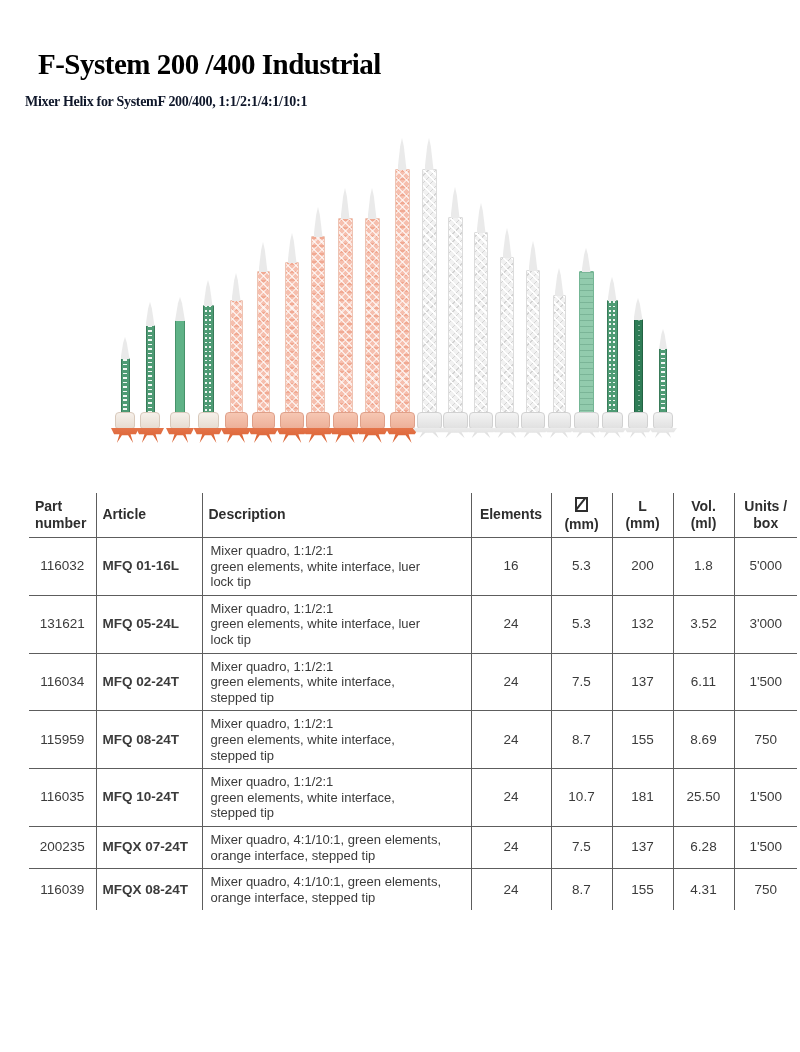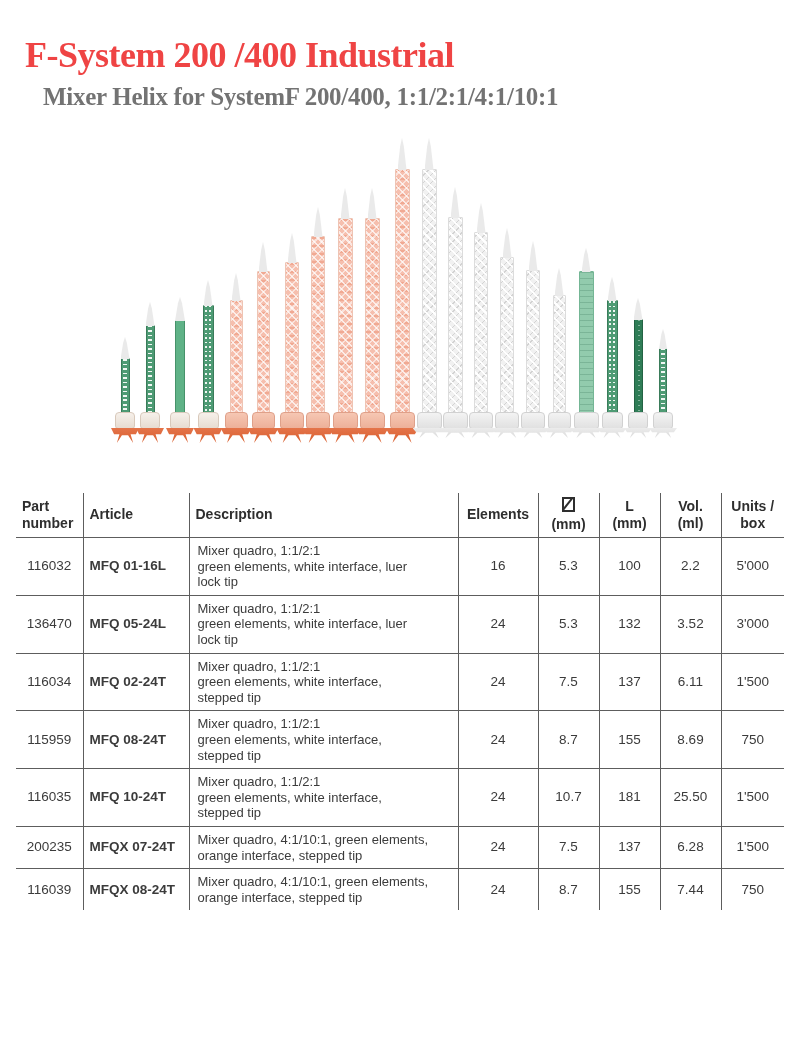--- a/index.html
+++ b/index.html
@@ -1,24 +1,24 @@
 <!DOCTYPE html>
 <html><head>
 <meta charset="utf-8">
 <style>
   html,body{margin:0;padding:0;background:#fff;}
   .page{position:relative;width:800px;height:1052px;background:#ffffff;overflow:hidden;
         font-family:"Liberation Sans", sans-serif;}
 
   
   .titleblock{position:absolute;left:25px;top:36px;}
-  .titleblock h1{font-family:"Liberation Serif", serif;font-weight:bold;font-size:36px;
-                 line-height:1.1;margin:0;color:#ef4444;letter-spacing:-0.5px;}
-  .titleblock h2{font-family:"Liberation Serif", serif;font-weight:bold;font-size:25px;
-                 margin:7px 0 0 18px;color:#737373;letter-spacing:-0.3px;}
+  .titleblock h1{font-family:"Liberation Serif", serif;font-weight:bold;font-size:29px;
+                 line-height:1.1;margin:13px;color:#000000;letter-spacing:-0.5px;}
+  .titleblock h2{font-family:"Liberation Serif", serif;font-weight:bold;font-size:14px;
+                 margin:7px 0 0 0;color:#0f172a;letter-spacing:-0.3px;}
 
   
   .product-image{position:absolute;left:0;top:130px;width:800px;height:322px;margin:0;}
   .mixer{position:absolute;}
   .mixer div{position:absolute;box-sizing:border-box;}
   .tip{background:#eaeaea;clip-path:polygon(50% 0%,70% 26%,100% 100%,0% 100%,30% 26%);
        filter:drop-shadow(0 0 0.5px #cfcfcf);}
   .body{border-radius:1px;}
   .body-salmon{background-color:#f6bfae;
     background-image:
@@ -47,21 +47,21 @@
     border:1px solid #236344;}
   .cap{border-radius:4px 4px 3px 3px;}
   .cap-neutral{background:linear-gradient(#f6f0ea,#e7dcd1);border:1px solid #d8c9bb;}
   .cap-salmon{background:linear-gradient(#f6c7b3,#edb099);border:1px solid #dfa089;}
   .cap-white{background:linear-gradient(#f3f3f3,#e1e1e1);border:1px solid #d1d1d1;}
   .flange{clip-path:polygon(0% 0%,100% 0%,89% 42%,70% 42%,79% 100%,61% 48%,39% 48%,21% 100%,30% 42%,11% 42%);}
   .flange-orange{background:linear-gradient(#e4744a,#d95f2e);}
   .flange-white{background:linear-gradient(#ececec,#dadada);}
 
   
-  .spec-table{position:absolute;left:16px;top:493px;width:768px;border-collapse:collapse;
+  .spec-table{position:absolute;left:29px;top:493px;width:768px;border-collapse:collapse;
               table-layout:fixed;color:#3b3b3b;}
   .spec-table th{font-size:14px;font-weight:bold;color:#2e2e2e;vertical-align:middle;
                  padding:3px 6px;height:38px;line-height:1.25;}
   .spec-table td{font-size:13.5px;vertical-align:middle;padding:5px 6px;line-height:1.2;}
   .spec-table th:not(:last-child),.spec-table td:not(:last-child){border-right:1px solid #5d5d5d;}
   .spec-table thead th{border-bottom:1px solid #5d5d5d;}
   .spec-table tbody tr:not(:last-child) td{border-bottom:1px solid #5d5d5d;}
   th.al,td.al{text-align:left;}
   th.ac,td.ac{text-align:center;}
   td.article{font-weight:bold;}
@@ -234,26 +234,26 @@
           <th class="ac">Units /<br>box</th>
         </tr>
       </thead>
     <tbody id="spec-body">
         <tr>
           <td class="part ac">116032</td>
           <td class="al article">MFQ 01-16L</td>
           <td class="al description">Mixer quadro, 1:1/2:1<br>green elements, white interface, luer<br>lock tip</td>
           <td class="ac elements">16</td>
           <td class="ac diameter">5.3</td>
-          <td class="ac length">100</td>
-          <td class="ac volume">2.2</td>
+          <td class="ac length">200</td>
+          <td class="ac volume">1.8</td>
           <td class="ac units">5'000</td>
         </tr>
         <tr>
-          <td class="part ac">136470</td>
+          <td class="part ac">131621</td>
           <td class="al article">MFQ 05-24L</td>
           <td class="al description">Mixer quadro, 1:1/2:1<br>green elements, white interface, luer<br>lock tip</td>
           <td class="ac elements">24</td>
           <td class="ac diameter">5.3</td>
           <td class="ac length">132</td>
           <td class="ac volume">3.52</td>
           <td class="ac units">3'000</td>
         </tr>
         <tr>
           <td class="part ac">116034</td>
@@ -295,19 +295,19 @@
           <td class="ac volume">6.28</td>
           <td class="ac units">1'500</td>
         </tr>
         <tr>
           <td class="part ac">116039</td>
           <td class="al article">MFQX 08-24T</td>
           <td class="al description">Mixer quadro, 4:1/10:1, green elements,<br>orange interface, stepped tip</td>
           <td class="ac elements">24</td>
           <td class="ac diameter">8.7</td>
           <td class="ac length">155</td>
-          <td class="ac volume">7.44</td>
+          <td class="ac volume">4.31</td>
           <td class="ac units">750</td>
         </tr>
       </tbody>
   </table>
 
 </div>
 
 </body></html>

